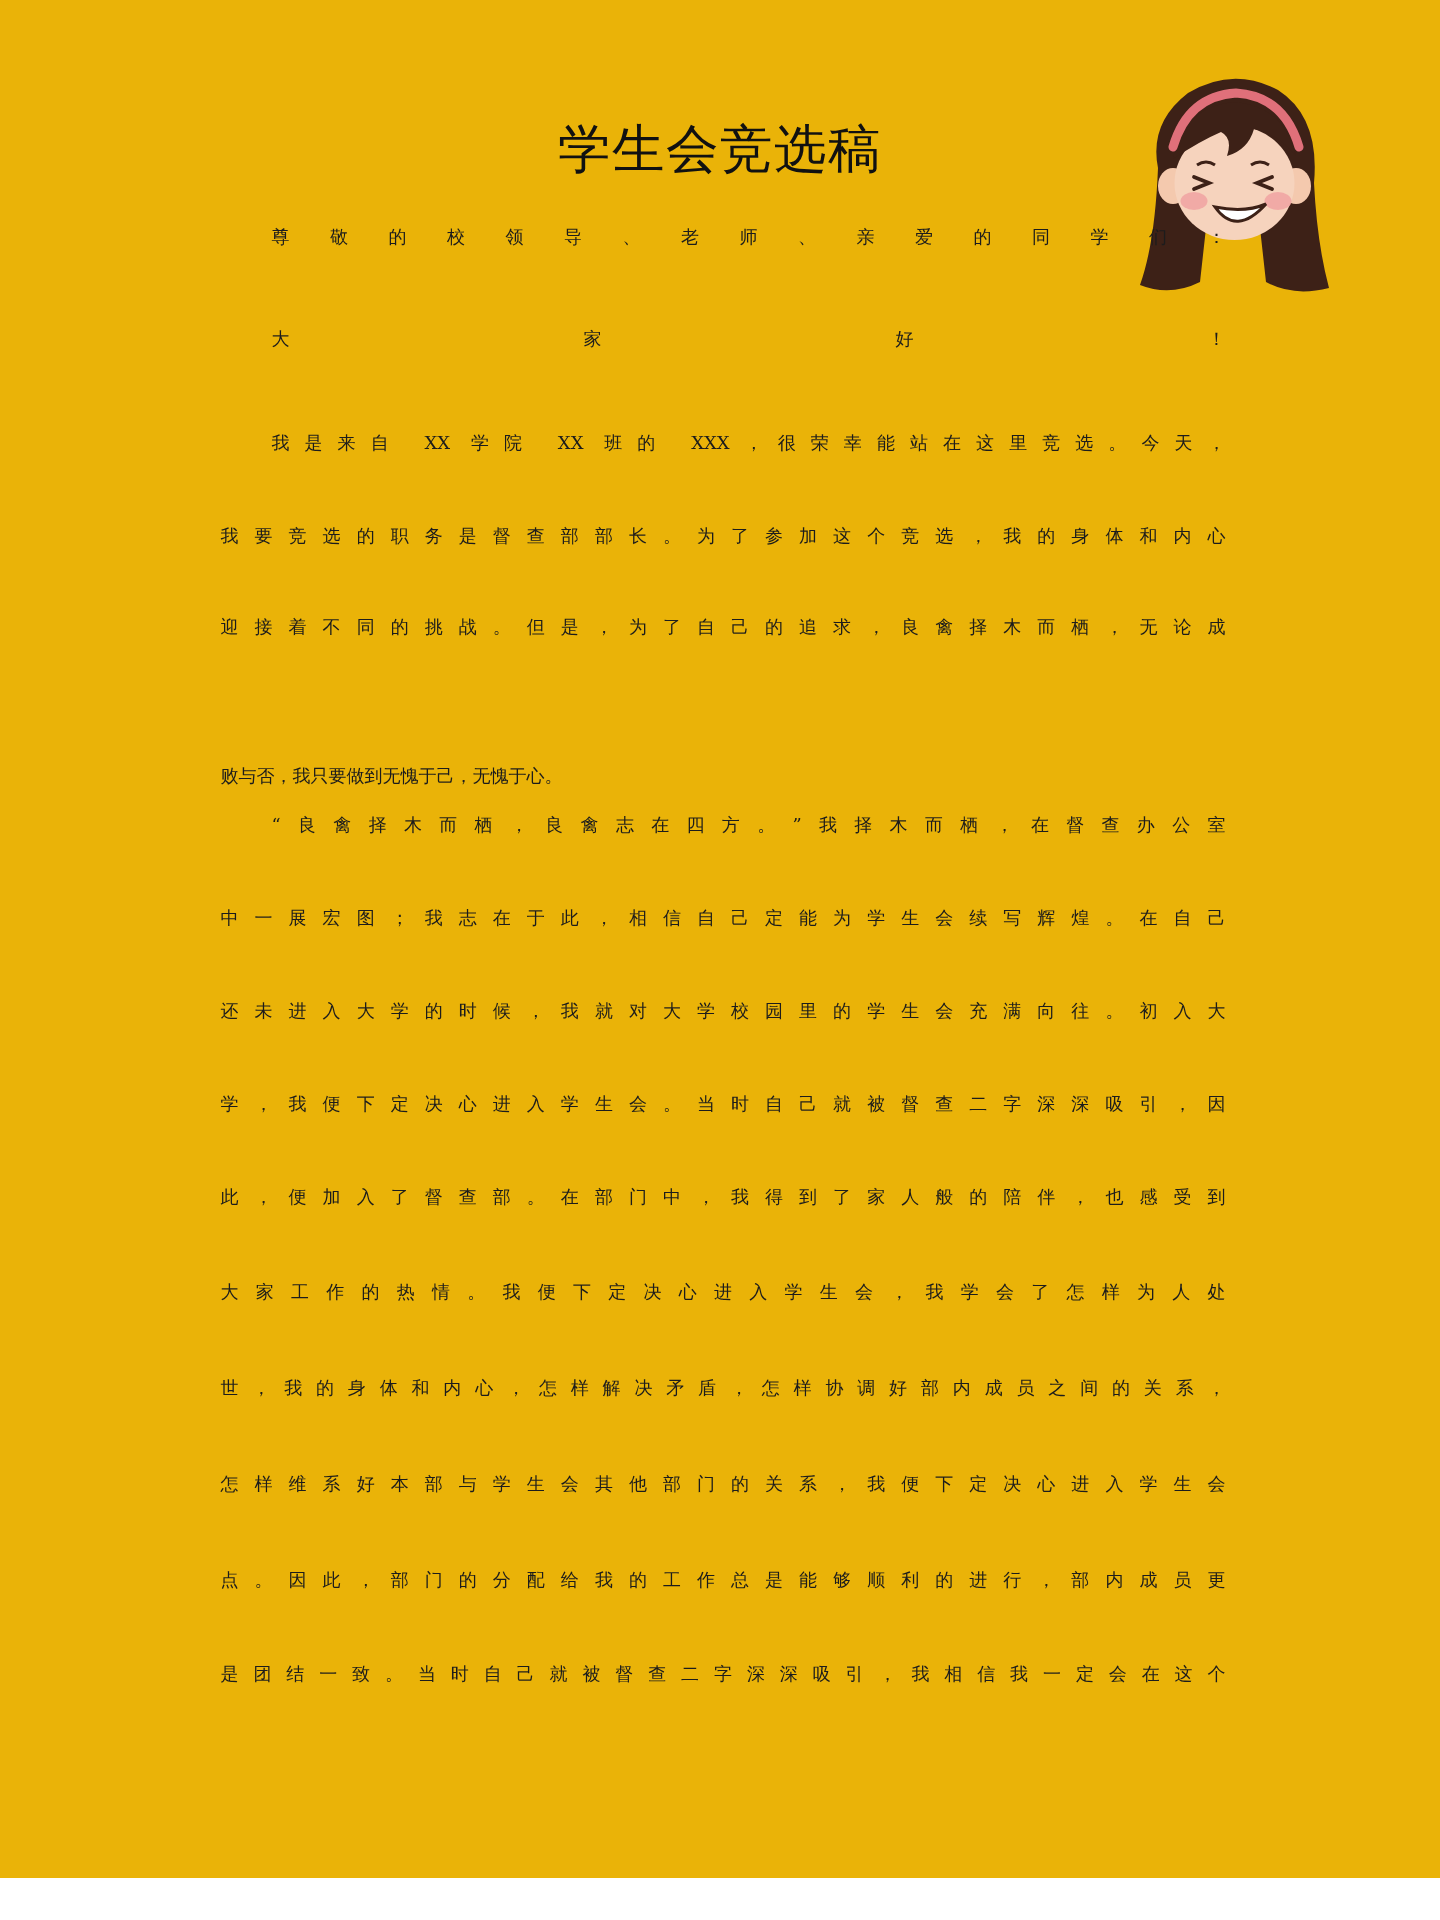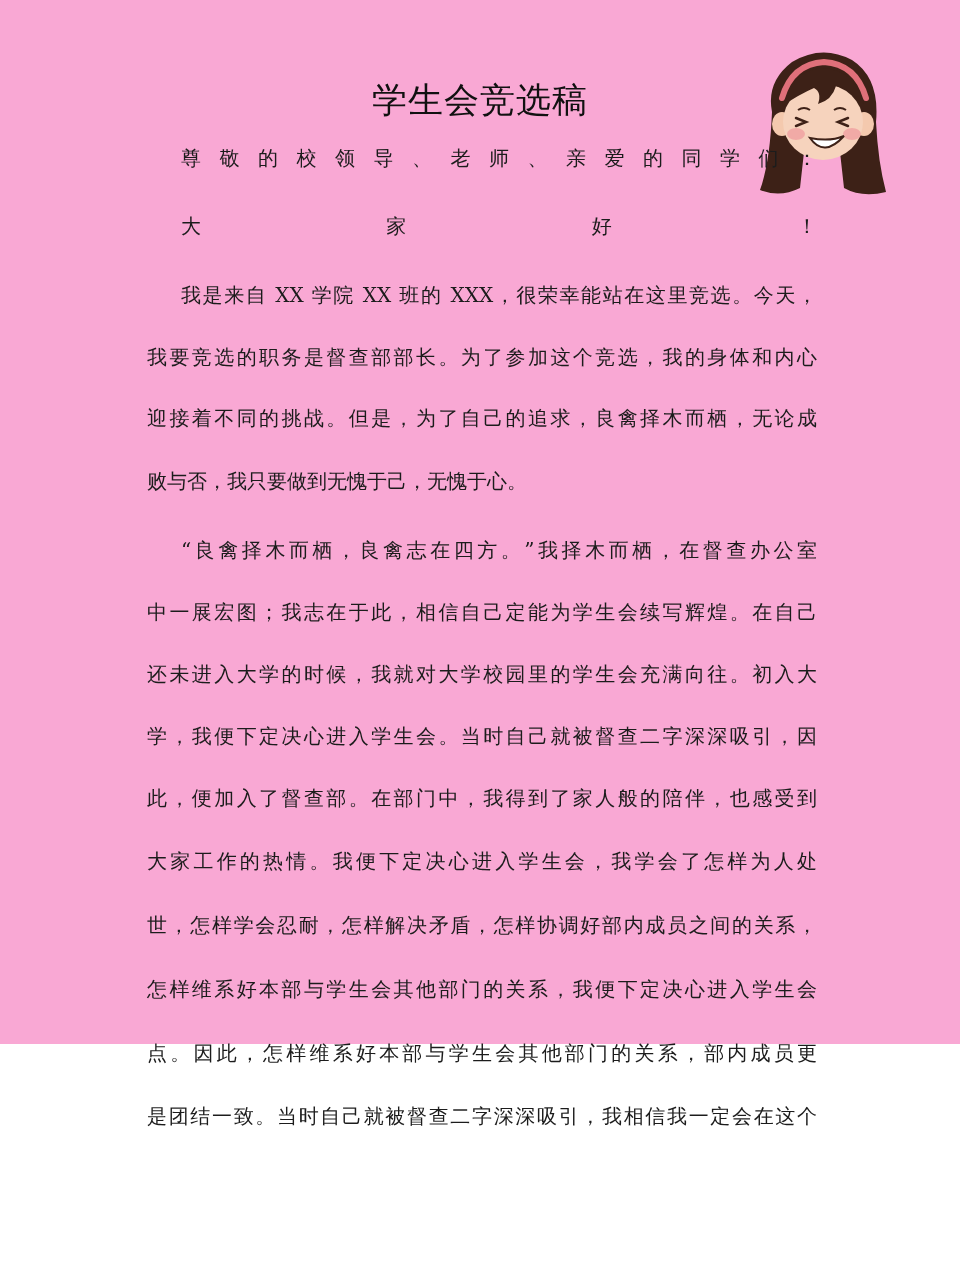--- a/index.html
+++ b/index.html
@@ -1,24 +1,24 @@
 <!DOCTYPE html>
 <html><head>
 <meta charset="utf-8">
 <style>
   html, body { margin: 0; padding: 0; background: #ffffff; }
   body { width: 960px; height: 1280px; position: relative; overflow: hidden;
          font-family: "DejaVu Serif", "Liberation Serif", serif; color: #1a1a1a; }
-  .page { position: absolute; left: 0; top: 0; width: 960px; height: 1044px; background: #f9a8d4; }
+  .page { position: absolute; left: 0; top: 0; width: 960px; height: 1252px; background: #eab308; }
   .title { position: absolute; left: 0; width: 960px; top: 74px; text-align: center;
            font-size: 35px; line-height: 52px; letter-spacing: 1px; color: #111; font-weight: normal; }
-  .line { position: absolute; left: 147px; width: 670px; font-size: 20px; line-height: 30px;
+  .line { position: absolute; left: 147px; width: 670px; font-size: 12px; line-height: 30px;
           white-space: nowrap; color: #1c1c1c; text-align: justify; text-align-last: justify; }
   .line.indent { left: 181px; width: 636px; }
-  .line.last { text-align-last: left; }
+  .line.last { text-align-last: left; margin-top: 36px; }
   .avatar { position: absolute; left: 752px; top: 42px; width: 140px; height: 160px; }
 </style>
 </head>
 <body>
 
 <div class="page">
 
   <div class="title">学生会竞选稿</div>
 
   <svg class="avatar" viewBox="0 0 140 160">
@@ -53,18 +53,18 @@
   <div class="line" style="top:342px">我要竞选的职务是督查部部长。为了参加这个竞选，我的身体和内心</div>
   <div class="line" style="top:403px">迎接着不同的挑战。但是，为了自己的追求，良禽择木而栖，无论成</div>
   <div class="line last" style="top:466px">败与否，我只要做到无愧于己，无愧于心。</div>
 
   <div class="line" style="top:597px">中一展宏图；我志在于此，相信自己定能为学生会续写辉煌。在自己</div>
   <div class="line indent" style="top:535px">“良禽择木而栖，良禽志在四方。”我择木而栖，在督查办公室</div>
   <div class="line" style="top:659px">还未进入大学的时候，我就对大学校园里的学生会充满向往。初入大</div>
   <div class="line" style="top:721px">学，我便下定决心进入学生会。当时自己就被督查二字深深吸引，因</div>
   <div class="line" style="top:783px">此，便加入了督查部。在部门中，我得到了家人般的陪伴，也感受到</div>
   <div class="line" style="top:846px">大家工作的热情。我便下定决心进入学生会，我学会了怎样为人处</div>
-  <div class="line" style="top:910px">世，怎样学会忍耐，怎样解决矛盾，怎样协调好部内成员之间的关系，</div>
+  <div class="line" style="top:910px">世，我的身体和内心，怎样解决矛盾，怎样协调好部内成员之间的关系，</div>
   <div class="line" style="top:974px">怎样维系好本部与学生会其他部门的关系，我便下定决心进入学生会</div>
-  <div class="line" style="top:1038px">点。因此，怎样维系好本部与学生会其他部门的关系，部内成员更</div>
+  <div class="line" style="top:1038px">点。因此，部门的分配给我的工作总是能够顺利的进行，部内成员更</div>
   <div class="line" style="top:1101px">是团结一致。当时自己就被督查二字深深吸引，我相信我一定会在这个</div>
 
 </div>
 
 </body></html>

